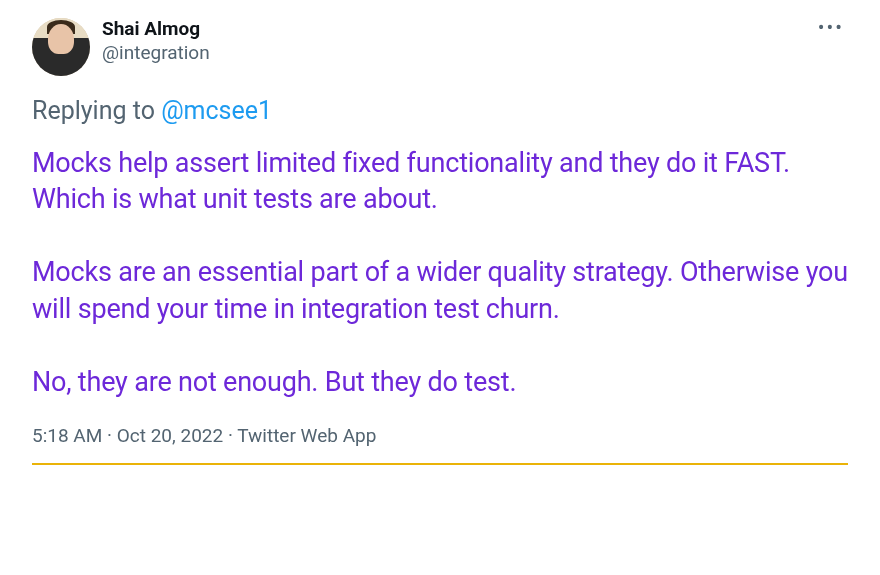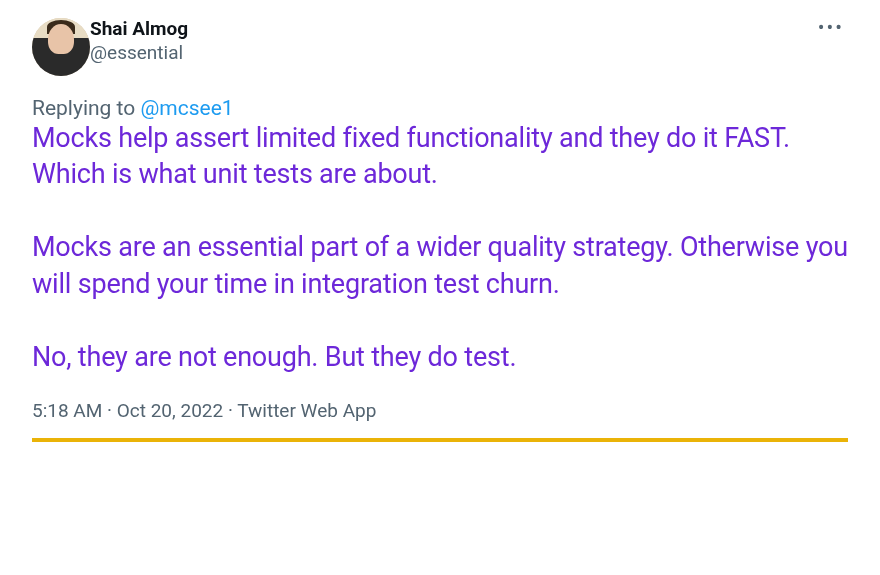--- a/index.html
+++ b/index.html
@@ -11,20 +11,21 @@
       font-family: -apple-system, BlinkMacSystemFont, "Segoe UI", Roboto, Helvetica, Arial, sans-serif;
       background: #fff;
       width: 880px;
       height: 575px;
       padding: 18px 32px;
       color: #0f1419;
     }
     .tweet-header {
       display: flex;
       align-items: flex-start;
+      gap: 12px;
       margin-bottom: 20px;
     }
     .avatar {
       width: 58px;
       height: 58px;
       border-radius: 50%;
       background: #d4c4a8;
       flex-shrink: 0;
       overflow: hidden;
       position: relative;
@@ -71,56 +72,56 @@
     }
     .more-button {
       color: #536471;
       font-size: 20px;
       letter-spacing: 2px;
       cursor: pointer;
       padding: 4px;
       line-height: 0.5;
     }
     .reply-context {
-      font-size: 21px;
+      font-size: 25px;
       color: #536471;
-      margin-bottom: 0;
+      margin-bottom: 20px;
     }
     .reply-link {
       color: #1d9bf0;
       text-decoration: none;
     }
     .tweet-body {
       font-size: 27px;
       line-height: 1.35;
       color: #6d28d9;
       margin-bottom: 24px;
       white-space: pre-wrap;
       letter-spacing: -0.2px;
     }
     .tweet-meta {
       font-size: 19px;
       color: #536471;
       padding-bottom: 16px;
-      border-bottom: 4px solid #eab308;
+      border-bottom: 2px solid #eab308;
     }
   </style>
 </head>
 <body>
 
 <div class="tweet-header">
   <div class="avatar">
     <div class="avatar-inner">
       <div class="avatar-hair"></div>
       <div class="avatar-head"></div>
     </div>
   </div>
   <div class="user-info">
     <div class="display-name">Shai Almog</div>
-    <div class="handle">@essential</div>
+    <div class="handle">@integration</div>
   </div>
   <div class="more-button">•••</div>
 </div>
 
 <div class="reply-context">
   <span>Replying to </span><a class="reply-link">@mcsee1</a>
 </div>
 
 <div class="tweet-body">Mocks help assert limited fixed functionality and they do it FAST. Which is what unit tests are about.
 

